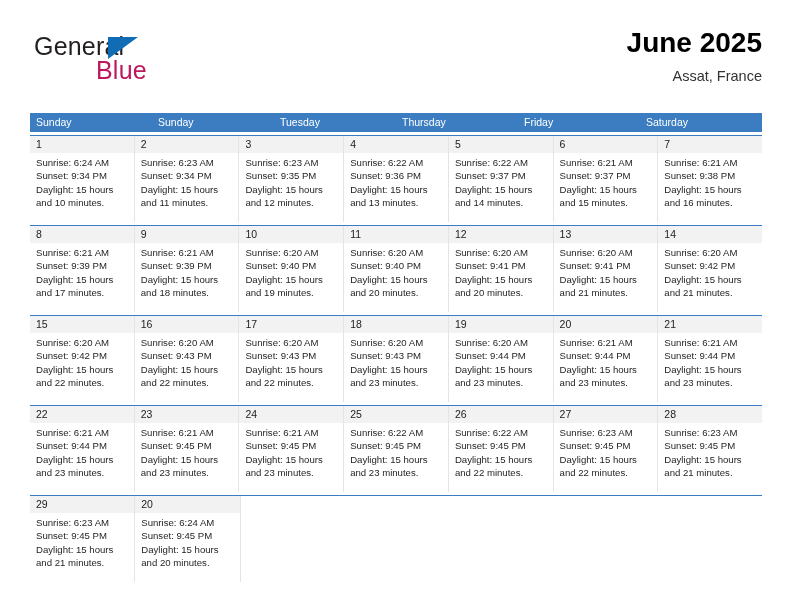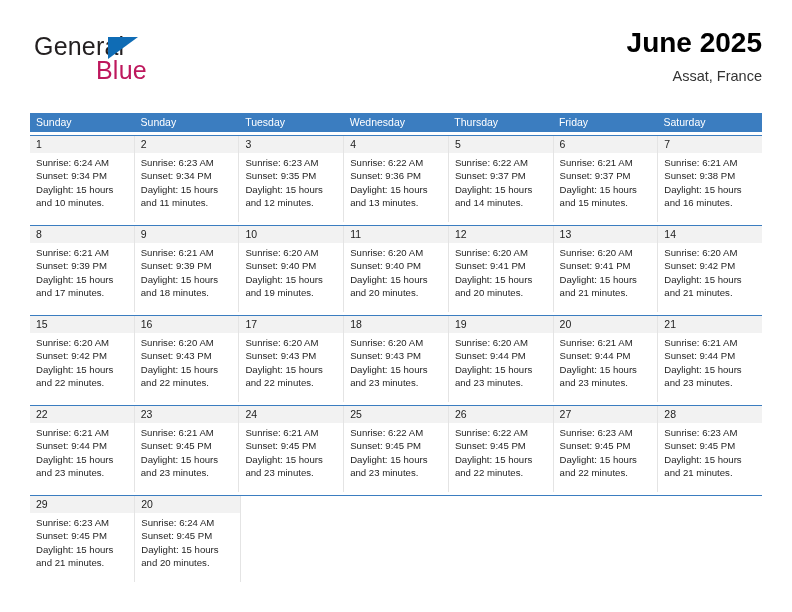--- a/index.html
+++ b/index.html
@@ -176,21 +176,20 @@
     </div>
 
   </div>
 
   <div class="calendar">
 
     <div class="weekday-row">
       <div class="weekday">Sunday</div>
       <div class="weekday">Sunday</div>
       <div class="weekday">Tuesday</div>
-      <div class="weekday">Wednesday</div>
       <div class="weekday">Thursday</div>
       <div class="weekday">Friday</div>
       <div class="weekday">Saturday</div>
     </div>
 
     <div id="weeks-container">
         <div class="week">
           <div class="week-cells">
             <div class="day-cell filled">
               <div class="day-num">1</div>

